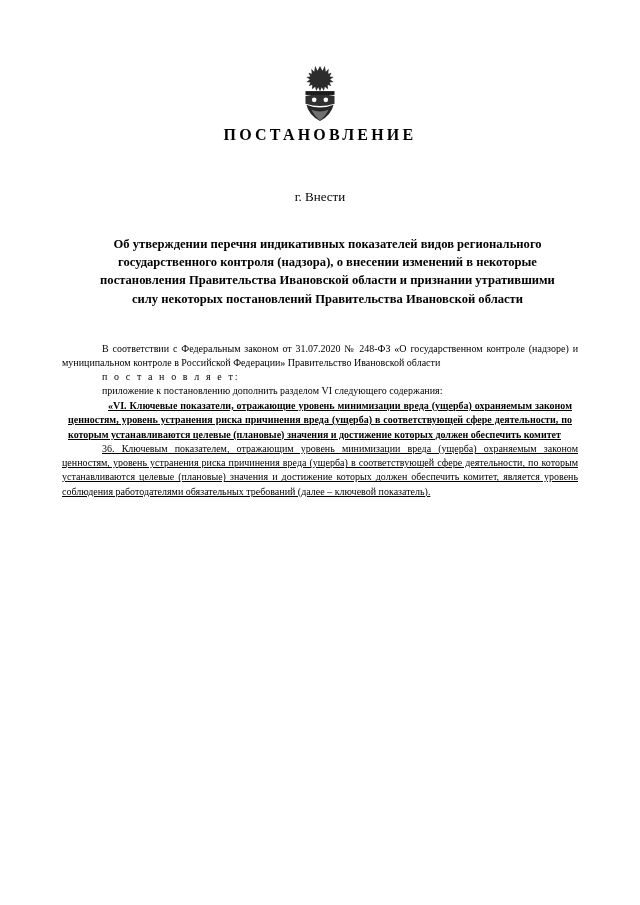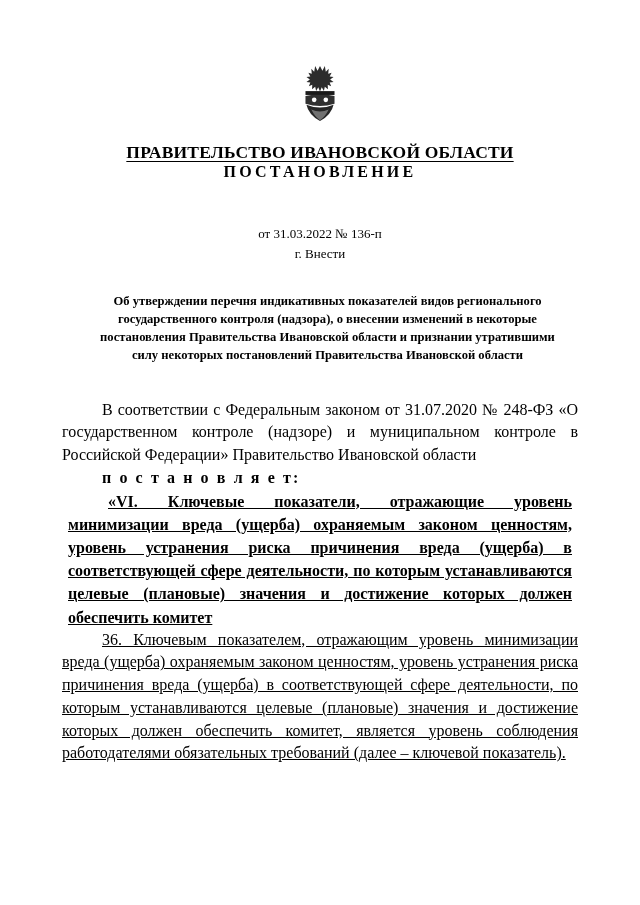--- a/index.html
+++ b/index.html
@@ -64,33 +64,33 @@
   .subject {
     margin: 28px 23px 0 38px;
     text-align: center;
     font-size: 12.6px;
     font-weight: bold;
     line-height: 1.45;
   }
 
   .body {
     margin-top: 34px;
-    font-size: 16px;
+    font-size: 10px;
     line-height: 1.42;
   }
   .body p {
     margin: 0;
     text-align: justify;
     text-indent: 40px;
   }
   .body p.no-indent { text-indent: 0; }
 
   .spaced-caps {
     letter-spacing: 2.1px;
-    font-weight: bold;
+    font-weight: normal;
   }
 
   .block-bold {
     margin-top: 2px;
     font-weight: bold;
     text-align: center;
     text-indent: 0;
     line-height: 1.45;
     padding: 0 6px;
   }
@@ -111,31 +111,30 @@
         <path d="M13 28 h30 v4 H13 z"></path>
         <path d="M13 33 q15 -3 30 0 v8 q-15 5 -30 0 z" opacity="0.9"></path>
         <path d="M14 42 q14 6 28 0 q-2 10 -14 17 q-12 -7 -14 -17 z" opacity="0.95"></path>
         <circle cx="22" cy="37" r="2.4" fill="#fff"></circle>
         <circle cx="34" cy="37" r="2.4" fill="#fff"></circle>
         <path d="M19 47 q9 4 18 0 q-4 8 -9 11 q-5 -3 -9 -11 z" fill="#fff" opacity="0.35"></path>
       </g>
     </svg>
   </div>
 
-  <div class="org-title">ПРАВИТЕЛЬСТВО ИВАНОВСКОЙ ОБЛАСТИ</div>
 
   <div class="doc-type">ПОСТАНОВЛЕНИЕ</div>
 
   <div class="meta">
-    <div>от 31.03.2022 № 136-п</div>
     <div>г. Внести</div>
   </div>
 
   <div class="subject">Об утверждении перечня индикативных показателей видов регионального государственного контроля (надзора), о внесении изменений в некоторые постановления Правительства Ивановской области и признании утратившими силу некоторых постановлений Правительства Ивановской области</div>
 
   <div class="body">
     <p><span>В соответствии с Федеральным законом от 31.07.2020 № 248-ФЗ «О государственном контроле (надзоре) и муниципальном контроле в Российской Федерации» Правительство Ивановской области</span></p>
     <p class="no-indent spaced-caps" style="text-indent:40px;">п о с т а н о в л я е т:</p>
+    <p class="gap-sm">приложение к постановлению дополнить разделом VI следующего содержания:</p>
     <p class="block-bold gap-md">«VI. Ключевые показатели, отражающие уровень минимизации вреда (ущерба) охраняемым законом ценностям, уровень устранения риска причинения вреда (ущерба) в соответствующей сфере деятельности, по которым устанавливаются целевые (плановые) значения и достижение которых должен обеспечить комитет</p>
     <p class="gap-md">36. Ключевым показателем, отражающим уровень минимизации вреда (ущерба) охраняемым законом ценностям, уровень устранения риска причинения вреда (ущерба) в соответствующей сфере деятельности, по которым устанавливаются целевые (плановые) значения и достижение которых должен обеспечить комитет, является уровень соблюдения работодателями обязательных требований (далее – ключевой показатель).</p>
   </div>
 
 </div>
 
 </body></html>

